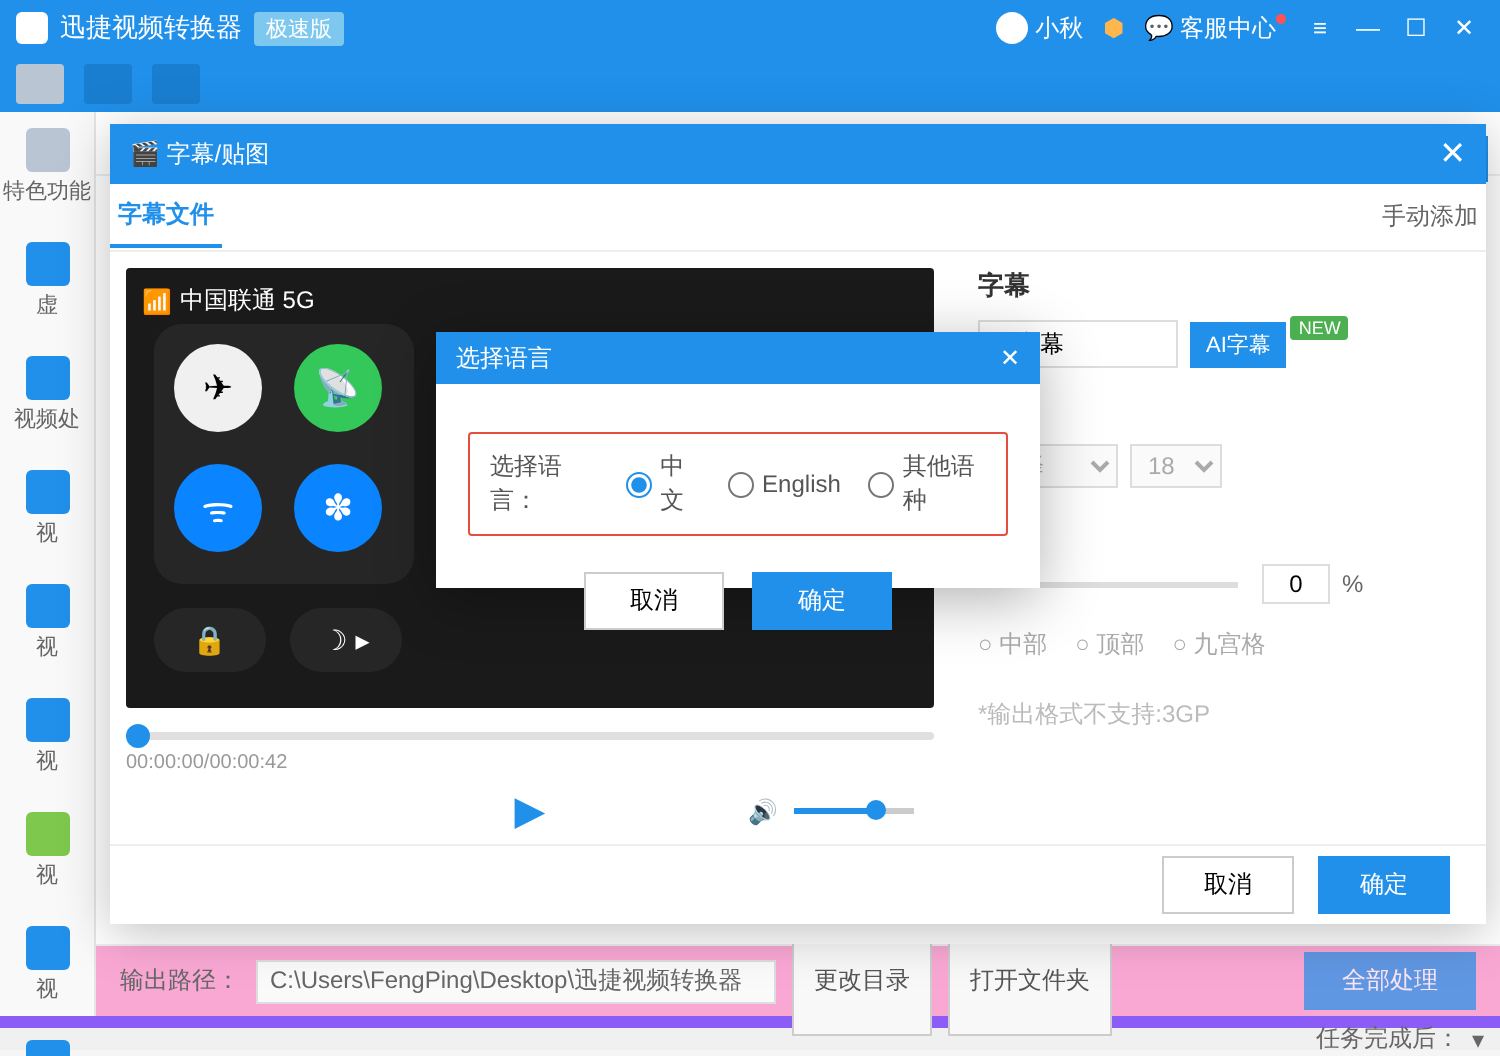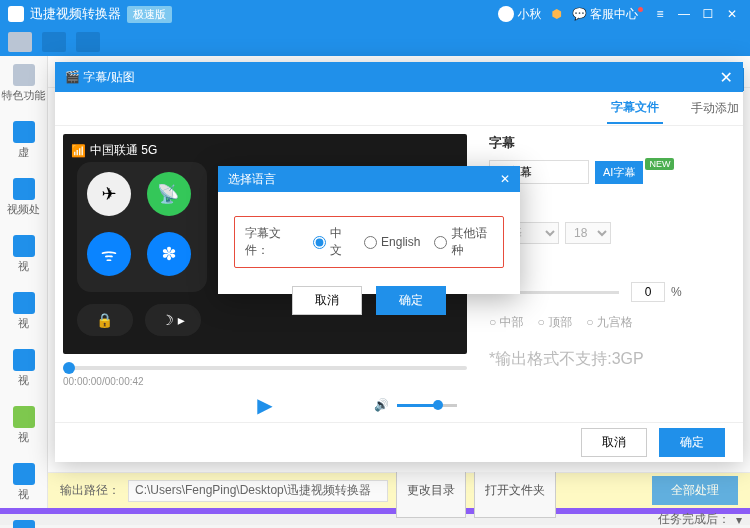--- a/index.html
+++ b/index.html
@@ -20,33 +20,33 @@
 .main{display:flex;height:calc(100% - 56px - 20px)}
 .sidebar{width:48px;background:#f9f9f9;border-right:1px solid #e5e5e5;display:flex;flex-direction:column;align-items:center;padding-top:8px;gap:18px}
 .sidebar .sbtn{width:22px;height:22px;background:#2090ea;border-radius:3px}
 .sidebar .sbtn.alt{background:#bac5d4}
 .sidebar .slabel{font-size:11px;color:#666;writing-mode:horizontal-tb}
 .sidebar .sitem{display:flex;flex-direction:column;align-items:center;gap:2px}
 .content{flex:1;background:#fff;display:flex;flex-direction:column}
 .breadcrumb{height:32px;border-bottom:1px solid #eee;display:flex;align-items:center;padding:0 12px;color:#666;font-size:12px;justify-content:space-between}
 .breadcrumb .right{color:#888;font-size:11px}
 .body{flex:1;position:relative;background:#fff}
-.outputbar{height:36px;border-top:1px solid #eee;display:flex;align-items:center;padding:0 12px;gap:8px;background:#fef9c3}
+.outputbar{height:36px;border-top:1px solid #eee;display:flex;align-items:center;padding:0 12px;gap:8px;background:#f9a8d4}
 .outputbar .lbl{color:#666}
 .outputbar input{flex:0 0 260px;height:22px;border:1px solid #ddd;padding:0 6px;color:#666;background:#fafafa}
 .outputbar .btn{padding:18px 10px;border:1px solid #ccc;background:#f8f8f8;color:#555;cursor:pointer}
 .outputbar .spacer{flex:1}
 .outputbar .primary{background:#2090ea;color:#fff;border:1px solid #2090ea;padding:5px 18px;opacity:.7}
 .statusbar{height:17px;background:#f0f0f0;border-top:6px solid #8b5cf6;display:flex;align-items:center;justify-content:flex-end;padding:0 8px;gap:6px;color:#666;font-size:11px}
 .statusbar select{border:1px solid #ccc;font-size:11px;height:16px}
 
 .modal1{position:absolute;left:55px;top:62px;width:688px;height:400px;background:#fff;box-shadow:0 4px 24px rgba(0,0,0,.25);z-index:50}
 .modal1 .mhdr{height:30px;background:#2090ea;color:#fff;display:flex;align-items:center;padding:0 10px}
 .modal1 .mhdr .mclose{margin-left:auto;cursor:pointer;font-size:16px}
-.modal1 .mtabs{height:34px;display:flex;align-items:center;justify-content:flex-end;gap:24px;border-bottom:1px solid #eee}
+.modal1 .mtabs{height:34px;display:flex;align-items:center;justify-content:space-between;gap:24px;border-bottom:1px solid #eee}
 .modal1 .mtabs .tab{color:#666;padding:6px 4px;cursor:pointer}
 .modal1 .mtabs .tab.active{color:#2090ea;border-bottom:2px solid #2090ea;font-weight:600}
 .modal1 .mbody{display:flex;height:calc(100% - 104px)}
 .modal1 .preview{width:420px;padding:8px 8px 0 8px;display:flex;flex-direction:column}
 .modal1 .video{flex:0 0 220px;background:#1a1a1a;border-radius:2px;position:relative;overflow:hidden}
 .modal1 .video .sbar{position:absolute;top:8px;left:8px;color:#fff;font-size:10px;display:flex;align-items:center;gap:4px}
 .modal1 .video .ctrlcenter{position:absolute;left:14px;top:28px;width:130px;height:130px;background:rgba(40,40,40,.9);border-radius:14px;padding:10px;display:grid;grid-template-columns:1fr 1fr;gap:10px}
 .modal1 .video .ctrlcenter .circ{width:44px;height:44px;border-radius:50%;display:flex;align-items:center;justify-content:center;font-size:18px;color:#fff}
 .modal1 .video .ctrlcenter .c1{background:#f0f0f0;color:#000}
 .modal1 .video .ctrlcenter .c2{background:#34c759}
@@ -67,21 +67,21 @@
 .modal1 .settings{flex:1;padding:8px 14px;color:#666}
 .modal1 .settings h4{color:#333;font-size:13px;margin-bottom:8px;font-weight:600}
 .modal1 .settings .srow{display:flex;align-items:center;gap:6px;margin-bottom:12px}
 .modal1 .settings input[type=text]{height:24px;border:1px solid #ddd;padding:0 6px;width:100px}
 .modal1 .settings .sbtn2{background:#2090ea;color:#fff;padding:4px 8px;border:none;cursor:pointer;font-size:11px}
 .modal1 .settings .new{background:#4caf50;color:#fff;font-size:9px;padding:1px 4px;border-radius:2px;position:relative;top:-8px;left:-4px}
 .modal1 .settings .sel{height:22px;border:1px solid #ddd;background:#fafafa;color:#aaa;padding:0 4px}
 .modal1 .settings .slider{height:3px;background:#ddd;width:130px;display:inline-block;position:relative;vertical-align:middle}
 .modal1 .settings .numbox{width:34px;height:20px;border:1px solid #ddd;text-align:center;margin-left:6px}
 .modal1 .settings .radios{display:flex;gap:14px;margin-top:6px;color:#aaa}
-.modal1 .settings .hint{color:#bbb;font-size:16px;margin-top:18px}
+.modal1 .settings .hint{color:#bbb;font-size:12px;margin-top:18px}
 .modal1 .mftr{height:40px;display:flex;align-items:center;justify-content:flex-end;gap:12px;padding:0 18px;border-top:1px solid #eee}
 .modal1 .mftr .btn{padding:5px 20px;border:1px solid #ccc;background:#fff;cursor:pointer}
 .modal1 .mftr .btn.pri{background:#2090ea;color:#fff;border-color:#2090ea}
 
 .modal2{position:absolute;left:218px;top:166px;width:302px;height:128px;background:#fff;box-shadow:0 6px 28px rgba(0,0,0,.3);z-index:100}
 .modal2 .mhdr{height:26px;background:#2090ea;color:#fff;display:flex;align-items:center;padding:0 10px;font-size:12px}
 .modal2 .mhdr .mclose{margin-left:auto;cursor:pointer}
 .modal2 .mbody{padding:24px 16px 10px 16px}
 .modal2 .redbox{border:1px solid #e74c3c;padding:8px 10px;display:flex;align-items:center;gap:14px;border-radius:2px}
 .modal2 .redbox .lbl{color:#555}
@@ -260,21 +260,21 @@
   </div>
 </div>
 
 <div class="modal2">
   <div class="mhdr">
     <span>选择语言</span>
     <span class="mclose">✕</span>
   </div>
   <div class="mbody">
     <div class="redbox">
-      <span class="lbl">字幕文件：</span>
+      <span class="lbl">选择语言：</span>
       <label>
           <input type="radio" name="lang" checked="" style="">
           <span>中文</span>
         </label>
       <label>
           <input type="radio" name="lang" style="">
           <span>English</span>
         </label>
       <label>
           <input type="radio" name="lang" style="">

